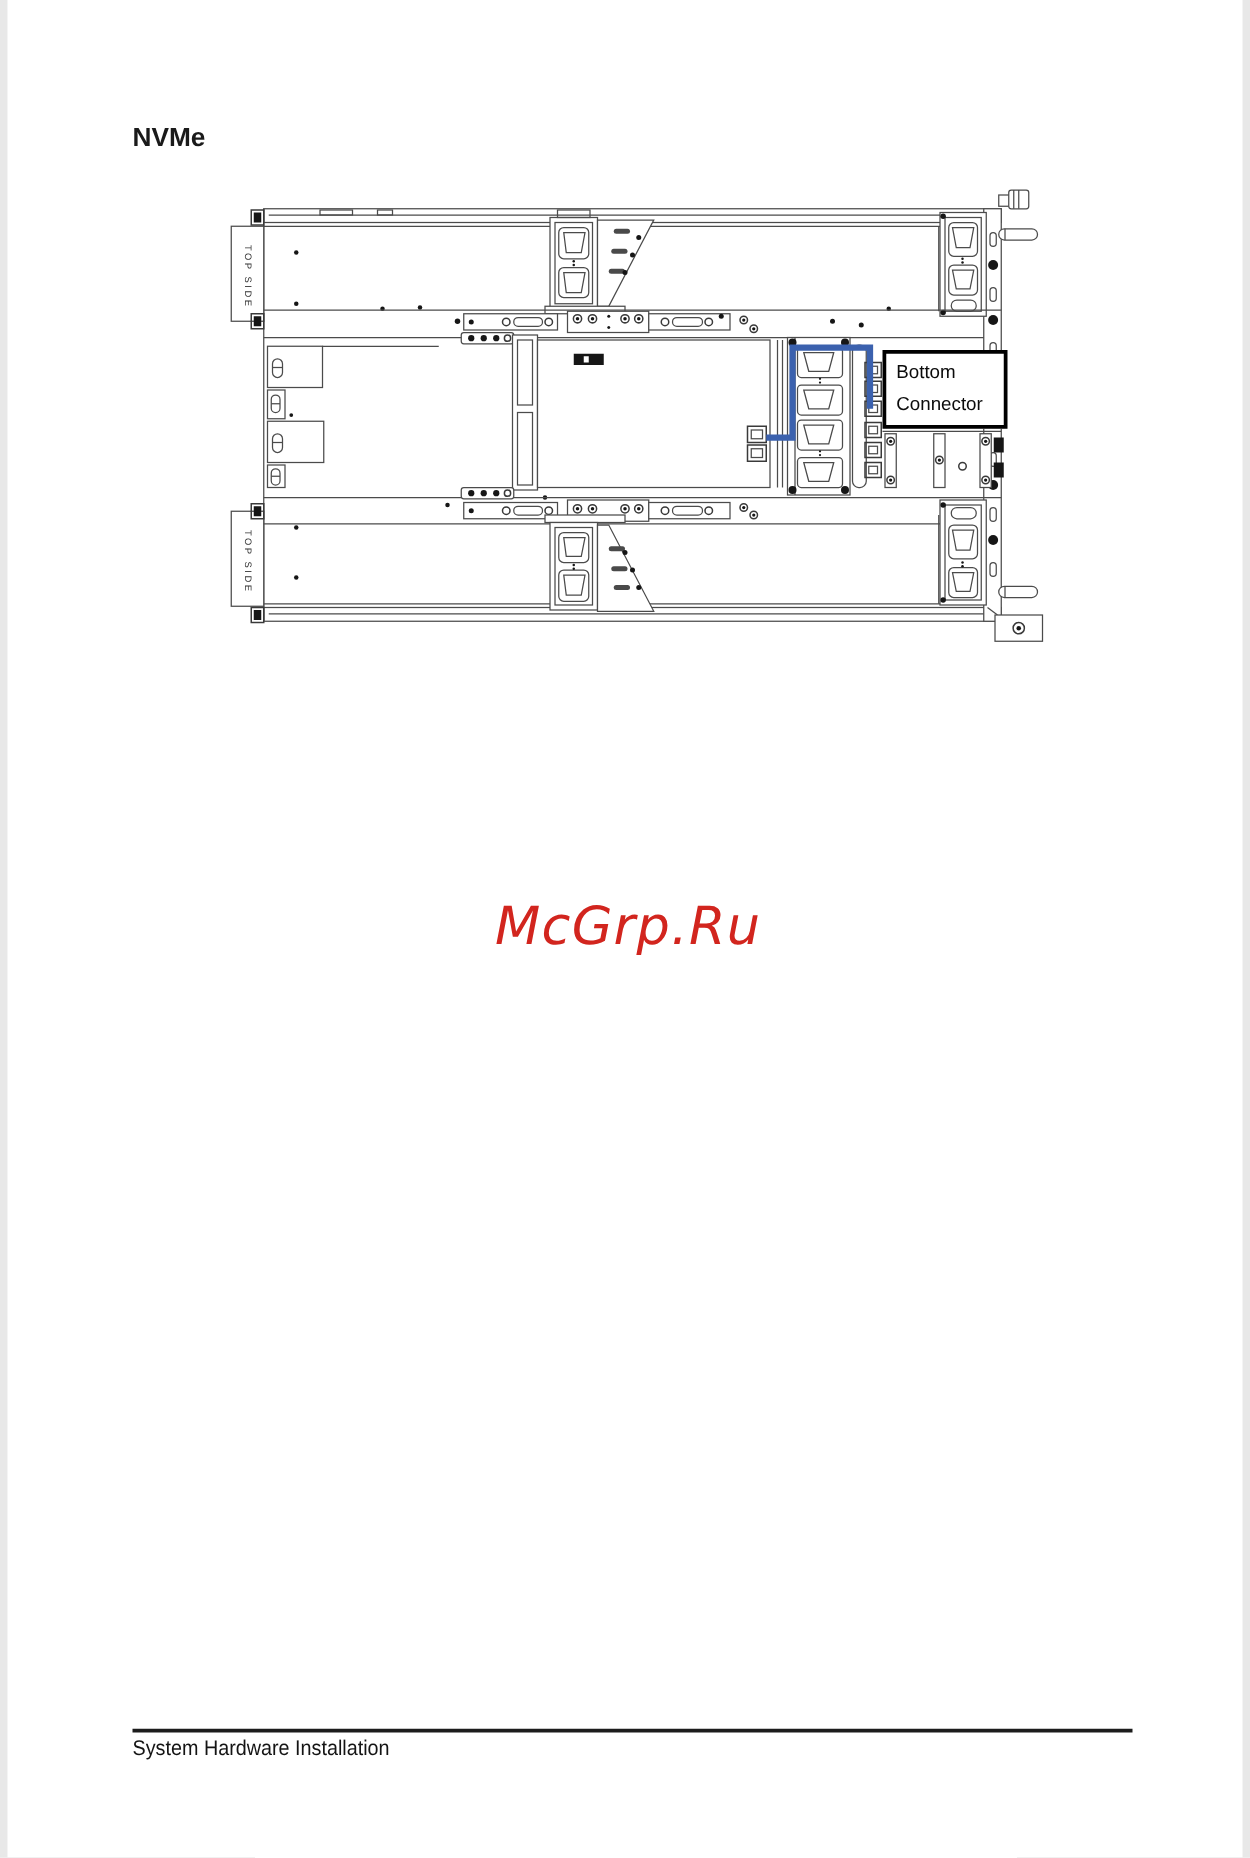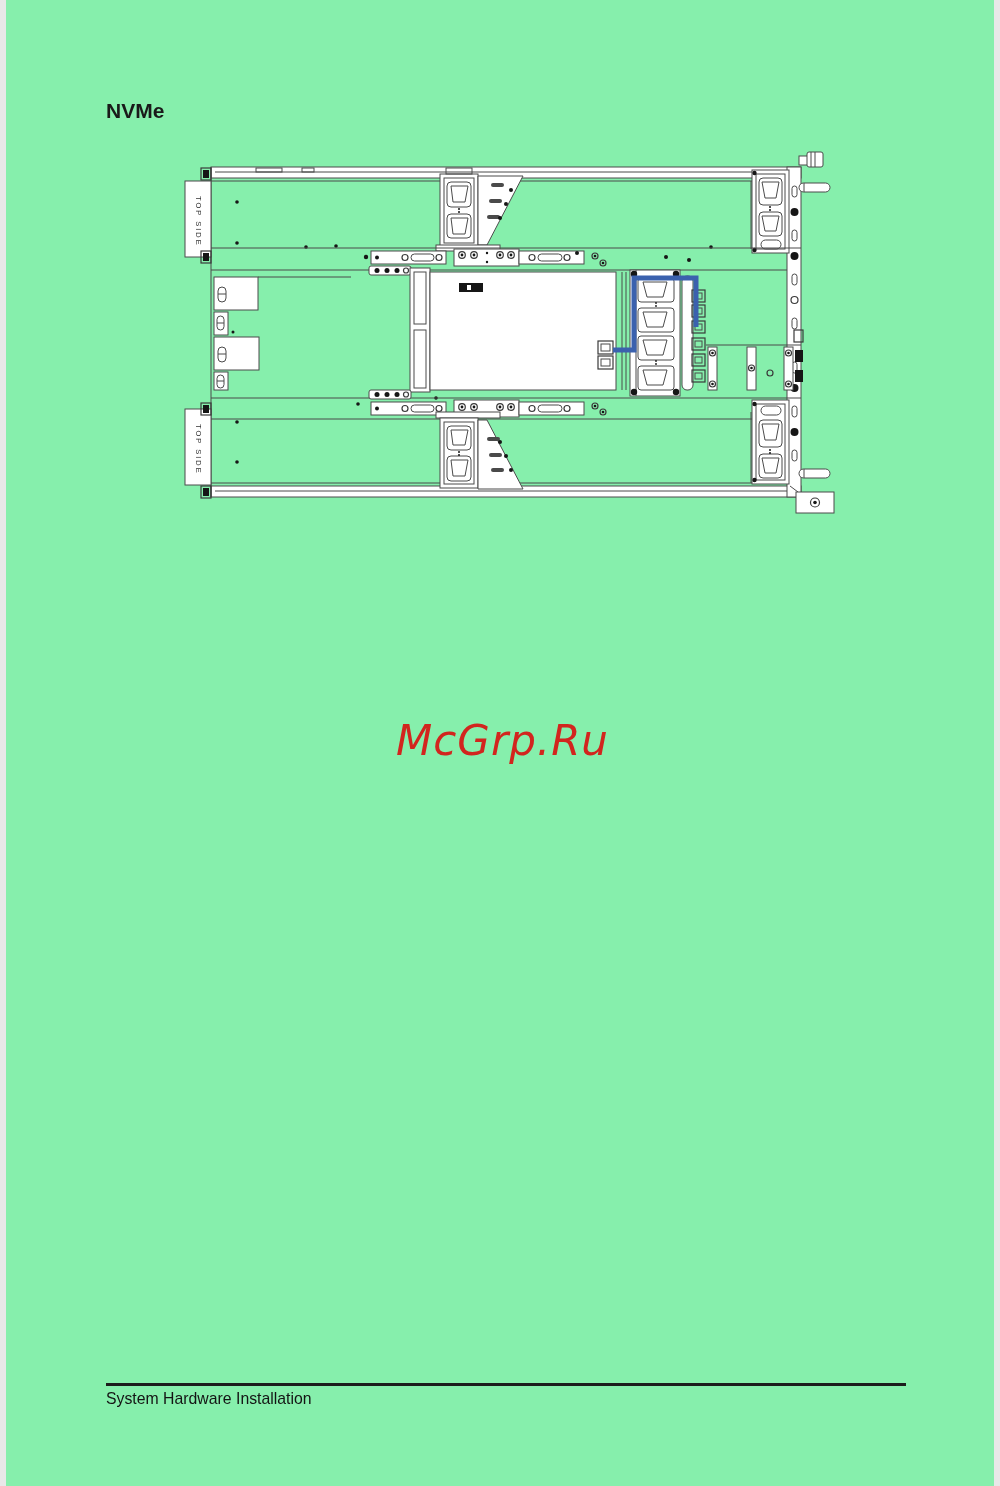--- a/index.html
+++ b/index.html
@@ -1,16 +1,16 @@
 <!DOCTYPE html>
 <html><head>
 <meta charset="utf-8">
 <style>
   html,body{margin:0;padding:0;background:#e8e8e8;}
-  .page{position:relative;width:988px;height:1486px;margin:0 auto;background:#86efac;
+  .page{position:relative;width:988px;height:1486px;margin:0 auto;background:#ffffff;
         font-family:"Liberation Sans",sans-serif;overflow:hidden;}
   .heading{position:absolute;left:100px;top:99px;font-size:21px;font-weight:bold;color:#1a1a1a;}
   .diagram{position:absolute;left:178px;top:146px;width:656px;height:372px;}
   .diagram svg{position:absolute;left:0;top:0;width:656px;height:372px;}
   svg .s{fill:none;stroke:#4b4b4b;stroke-width:1;}
   svg .w{fill:#ffffff;stroke:#4b4b4b;stroke-width:1;}
   svg .k{fill:#161616;stroke:none;}
   svg .r{fill:none;stroke:#3a3a3a;stroke-width:1.2;}
   svg .v{fill:#4a4a4a;stroke:none;}
   svg .cable{fill:none;stroke:#3b61ae;stroke-width:5;stroke-linecap:butt;stroke-linejoin:miter;}
@@ -345,20 +345,24 @@
       <g>
         <line class="s" x1="784" y1="486" x2="792" y2="492"></line>
         <rect class="w" x="790" y="492" width="38" height="21"></rect>
         <circle class="r" cx="809" cy="502.5" r="4.5"></circle>
           <circle class="k" cx="809" cy="502.5" r="1.8"></circle>
       </g>
 
       <path class="cable" d="M607,350 H628 V278 H690 V327"></path>
     </svg>
 
+    <div class="callout">
+      <div>Bottom</div>
+      <div>Connector</div>
+    </div>
   </div>
 
   <div class="watermark">McGrp.Ru</div>
 
   <div class="footer-rule"></div>
   <div class="footer-left">System Hardware Installation</div>
 
 </div>
 
 </body></html>

